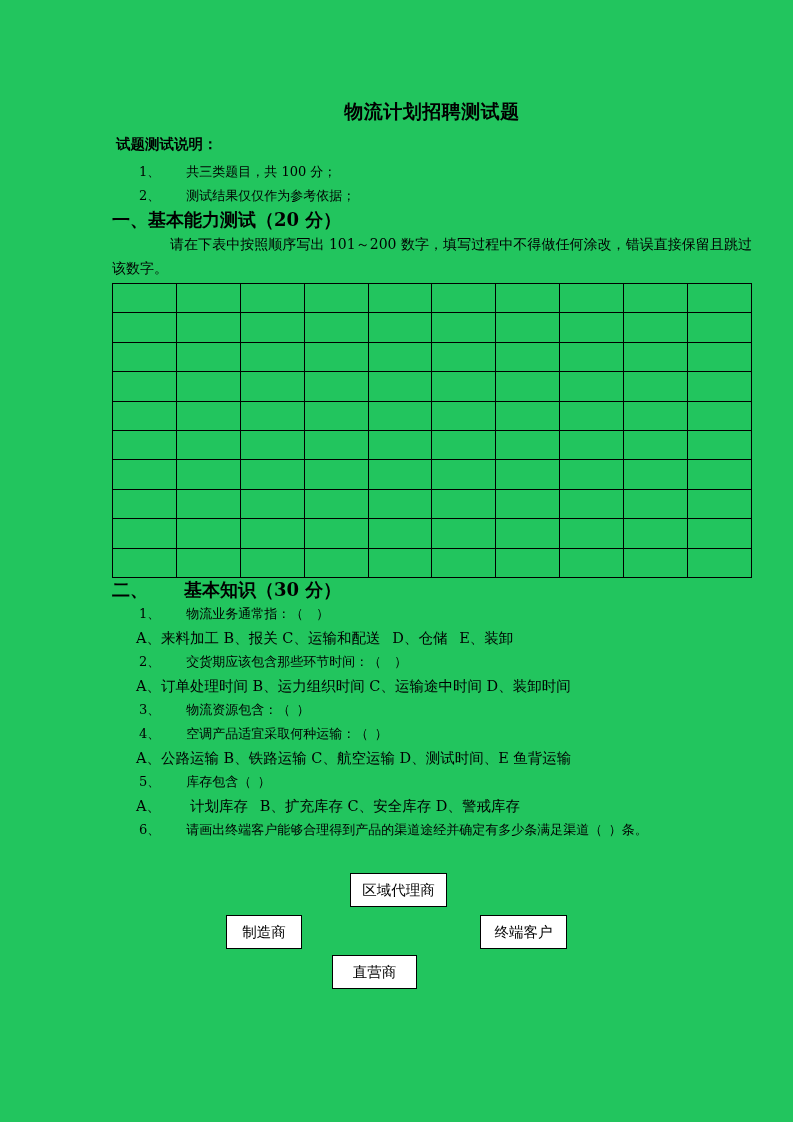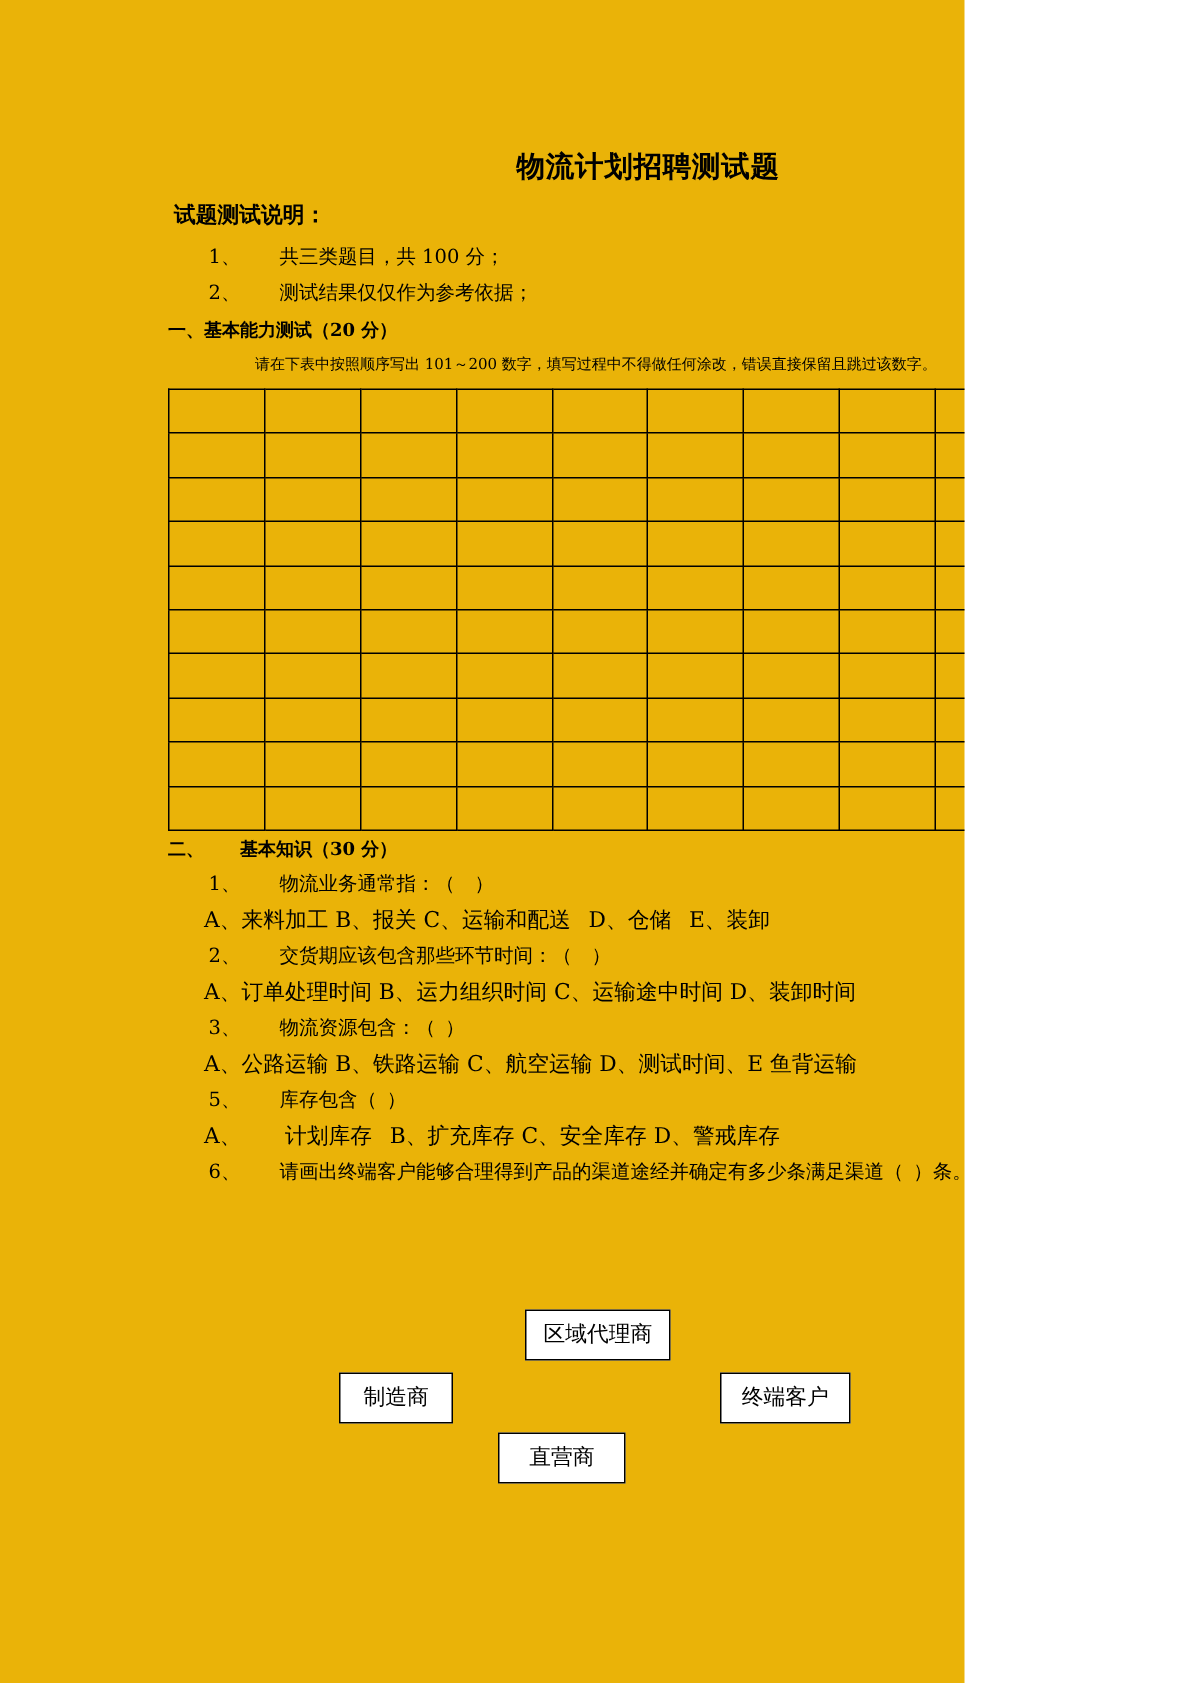--- a/index.html
+++ b/index.html
@@ -6,23 +6,23 @@
     margin: 0;
     padding: 0;
     background: #ffffff;
   }
   body {
     font-family: "DejaVu Serif", "Liberation Serif", serif;
     color: #000000;
   }
   .page {
     position: relative;
-    width: 643px;
+    width: 793px;
     height: 1122px;
-    background: #eab308;
+    background: #22c55e;
     overflow: hidden;
   }
   .doc {
     position: absolute;
     left: 112px;
     top: 96px;
     width: 640px;
   }
 
   
@@ -48,28 +48,28 @@
     margin: 0;
   }
   .option {
     font-size: 14.5px;
     line-height: 24px;
     padding-left: 24px;
     white-space: pre;
     margin: 0;
   }
   .section-head {
-    font-size: 12px;
+    font-size: 18px;
     line-height: 24px;
     font-weight: bold;
     white-space: pre;
     margin: 0;
   }
   .para-indent {
-    font-size: 10px;
+    font-size: 14px;
     line-height: 24px;
     text-indent: 58px;
     margin: 0;
     text-align: justify;
   }
 
   
   .sig-row {
     position: relative;
     height: 24px;
@@ -290,20 +290,21 @@
       <div class="section-head">二、  基本知识（30 分）</div>
 
       <div class="numbered">1、  物流业务通常指：（  ）</div>
       <div class="option">A、来料加工 B、报关 C、运输和配送  D、仓储  E、装卸</div>
 
       <div class="numbered">2、  交货期应该包含那些环节时间：（  ）</div>
       <div class="option">A、订单处理时间 B、运力组织时间 C、运输途中时间 D、装卸时间</div>
 
       <div class="numbered">3、  物流资源包含：（ ）</div>
 
+      <div class="numbered">4、  空调产品适宜采取何种运输：（ ）</div>
       <div class="option">A、公路运输 B、铁路运输 C、航空运输 D、测试时间、E 鱼背运输</div>
 
       <div class="numbered">5、  库存包含（ ）</div>
       <div class="option">A、  计划库存  B、扩充库存 C、安全库存 D、警戒库存</div>
 
       <div class="numbered">6、  请画出终端客户能够合理得到产品的渠道途经并确定有多少条满足渠道（ ）条。</div>
     </div>
 
     <div class="diagram">
       <div class="dbox dbox-regional">区域代理商</div>

